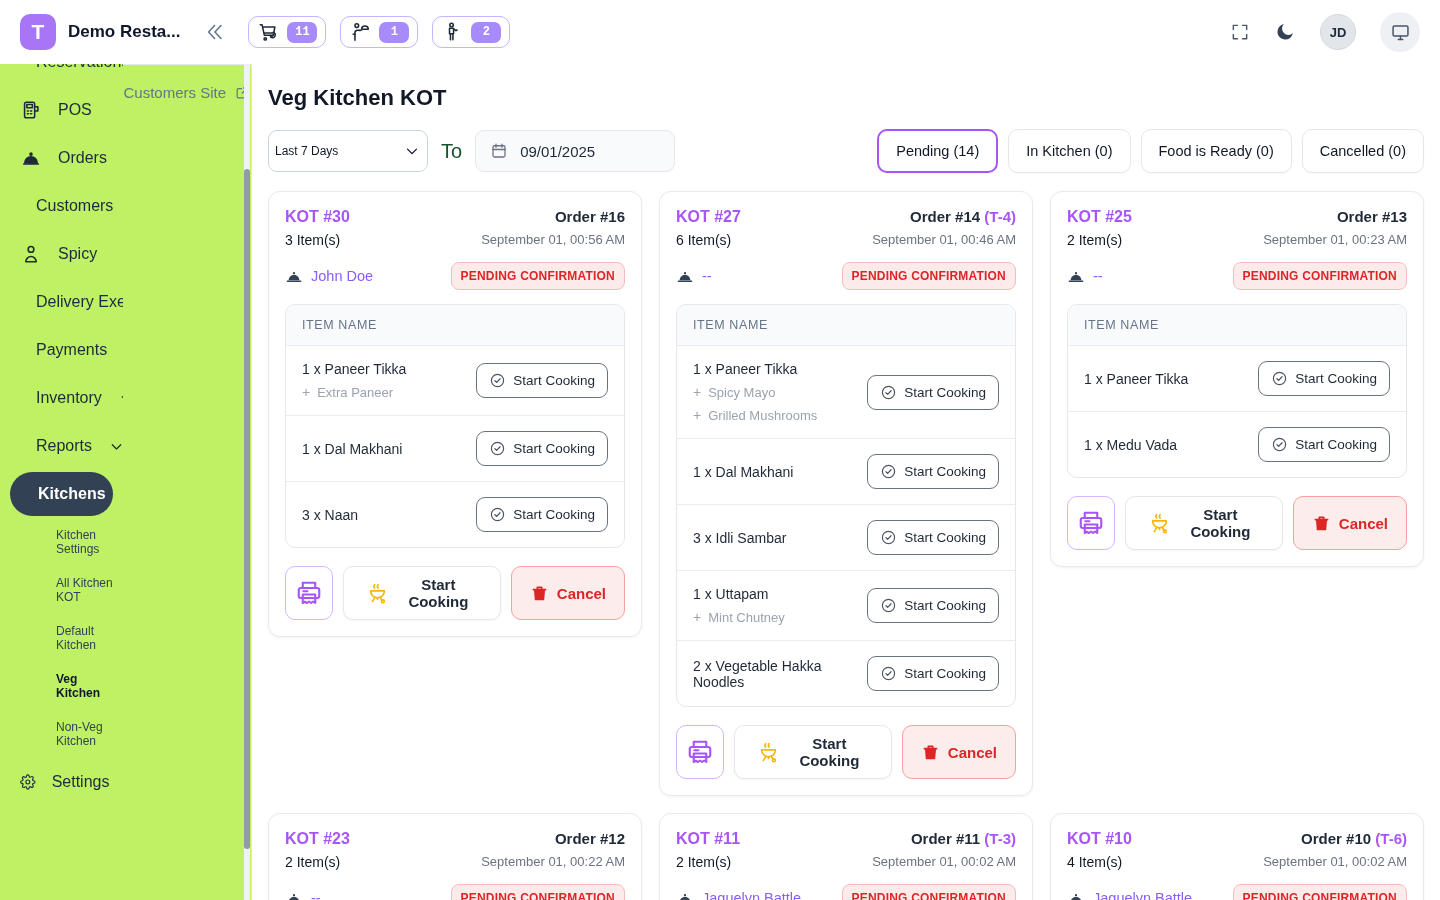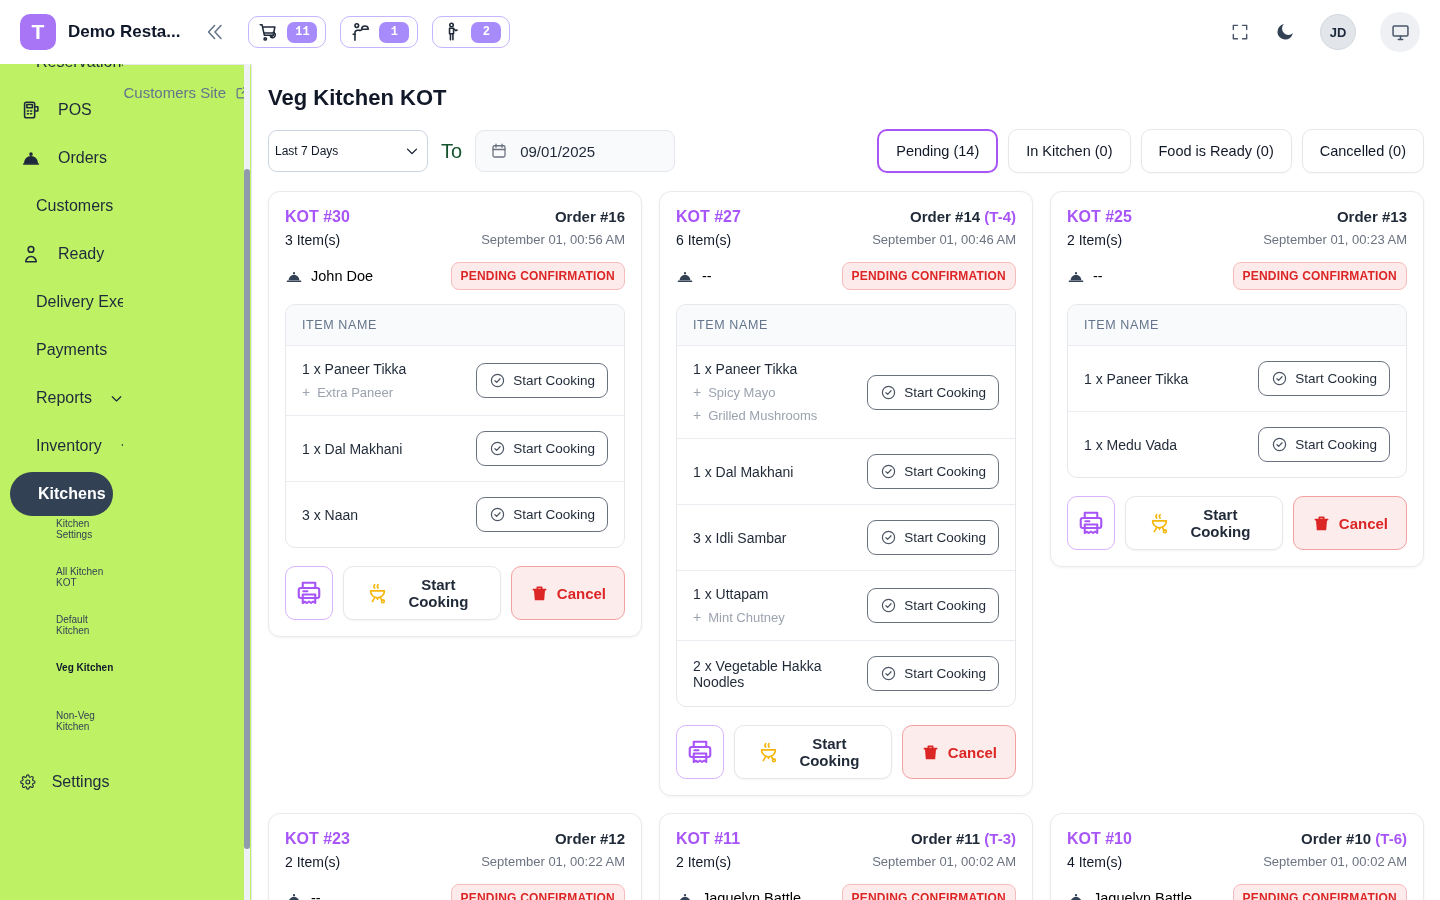--- a/index.html
+++ b/index.html
@@ -31,21 +31,21 @@
   .shell { display:flex; height:836px; }
   .sidebar { width:252px; border-right:1px solid #e5e7eb; display:flex; flex-direction:row; position:relative;
     overflow:hidden; background:#bef264; flex:none; }
   .nav-scroll { flex:1; overflow:hidden; padding-bottom:8px; }
   .nav-item { height:48px; display:flex; align-items:center; gap:16px; padding:0 14px 0 20px; font-size:16px;
     color:#1e293b; cursor:pointer; white-space:nowrap; }
   .nav-item:first-child { margin-top:-26px; }
   .nav-item .chev { margin-left:auto; }
   .nav-item.active-pill { background:#334155; color:#fff; border-radius:24px; margin:0 10px; padding:0 14px 0 12px;
     font-weight:bold; height:44px; margin-top:2px; margin-bottom:2px; }
-  .sub-item { height:48px; display:flex; padding-left:56px; font-size:10px; color:#334155; cursor:pointer; }
+  .sub-item { height:48px; display:flex; align-items:center; padding-left:56px; font-size:12px; color:#334155; cursor:pointer; }
   .sub-item.active { font-weight:bold; color:#0f172a; }
   .side-footer { border-top:1px solid #e5e7eb; height:56px; display:flex; align-items:center; justify-content:center;
     gap:8px; color:#64748b; font-size:15px; cursor:pointer; flex:none; }
   .side-scrollbar { position:absolute; right:1px; top:0; bottom:0; width:6px; background:#eef1f5; }
   .side-scrollbar .thumb { position:absolute; top:105px; height:680px; width:6px; border-radius:3px; background:#8f9aab; }
 
   .main { flex:1; overflow:hidden; padding:0 16px; }
 
   
   .page-title { font-size:22px; font-weight:bold; color:#111827; margin-top:21px; }
@@ -65,21 +65,21 @@
   .grid { display:grid; grid-template-columns:repeat(3,1fr); gap:17px; margin-top:18px; align-items:start; }
   .card { background:#fff; border:1px solid #e8eaee; border-radius:12px; padding:16px; box-shadow:0 1px 3px rgba(0,0,0,.05); }
   .card-line1 { display:flex; justify-content:space-between; align-items:baseline; }
   .kot-id { color:#a855f7; font-size:16px; font-weight:bold; }
   .order-no { font-size:15px; font-weight:bold; color:#1f2937; }
   .order-no .tbl { color:#a855f7; }
   .card-line2 { display:flex; justify-content:space-between; margin-top:6px; }
   .items-count { font-size:14px; color:#111827; }
   .kot-time { font-size:13px; color:#6b7280; }
   .card-line3 { display:flex; justify-content:space-between; align-items:center; margin-top:14px; }
-  .customer { display:flex; align-items:center; gap:8px; font-size:14.5px; color:#000000; }
+  .customer { display:flex; align-items:center; gap:8px; font-size:14.5px; color:#8b5cf6; }
   .customer .cloche { color:#334155; }
   .status-badge { background:#fdeaea; border:1px solid #f5bcbc; color:#dc2626; font-size:12px; font-weight:bold;
     border-radius:8px; padding:6px 9px; letter-spacing:.2px; white-space:nowrap; }
   .items-table { border:1px solid #e5e7eb; border-radius:10px; margin-top:14px; overflow:hidden; }
   .items-head { background:#f8fafc; color:#64748b; font-size:12.5px; letter-spacing:.6px; padding:13px 16px; }
   .item-row { display:flex; justify-content:space-between; align-items:center; padding:15px 16px; border-top:1px solid #e9ecf0; gap:8px; }
   .item-info { min-width:0; }
   .item-name { font-size:14px; color:#1f2937; font-weight:500; }
   .addon { display:flex; align-items:center; gap:7px; color:#9ca3af; font-size:13px; margin-top:7px; }
   .addon .plus { font-size:14px; }
@@ -196,21 +196,21 @@
             <path d="M15.7 14.6a4.9 4.9 0 0 1 4.8 4.4"></path>
           </svg>
       <span>Customers</span>
 
     </div>
         <div class="nav-item">
       <svg class="stroke-ic " width="22" height="22" viewBox="0 0 24 24">
             <circle cx="12" cy="7" r="3.1"></circle>
             <path d="M6.3 20.5a5.7 5.7 0 0 1 11.4 0z"></path>
           </svg>
-      <span>Ready</span>
+      <span>Spicy</span>
 
     </div>
         <div class="nav-item">
       <svg class="stroke-ic " width="22" height="22" viewBox="0 0 24 24">
             <circle cx="6.3" cy="17.8" r="2.4"></circle>
             <circle cx="17.8" cy="17.8" r="2.4"></circle>
             <path d="M6.3 17.8h6.2l1.8-5.6 2.2-1.2"></path>
             <path d="M13.2 5.8h2.9l1.7 12"></path>
             <path d="M3.8 12.8h4.7"></path>
           </svg>
@@ -224,37 +224,37 @@
           </svg>
       <span>Payments</span>
       <span class="chev">
             <svg class="stroke-ic " width="17" height="17" viewBox="0 0 24 24">
               <path d="M6 9.5l6 6 6-6"></path>
             </svg>
           </span>
     </div>
         <div class="nav-item">
       <svg class="stroke-ic " width="22" height="22" viewBox="0 0 24 24">
-            <path d="M4 4v16h16"></path>
-            <path d="M7 14.5l3.4-4 2.5 2.4 4.4-5.4"></path>
-            <path d="M17.3 7.5h-3.1M17.3 7.5v3.1"></path>
-          </svg>
-      <span>Reports</span>
+            <path d="M6.3 8.5h11.4L19 20.5H5z"></path>
+            <path d="M9 11.2V7a3 3 0 0 1 6 0v4.2"></path>
+          </svg>
+      <span>Inventory</span>
       <span class="chev">
             <svg class="stroke-ic " width="17" height="17" viewBox="0 0 24 24">
               <path d="M6 9.5l6 6 6-6"></path>
             </svg>
           </span>
     </div>
         <div class="nav-item">
       <svg class="stroke-ic " width="22" height="22" viewBox="0 0 24 24">
-            <path d="M6.3 8.5h11.4L19 20.5H5z"></path>
-            <path d="M9 11.2V7a3 3 0 0 1 6 0v4.2"></path>
-          </svg>
-      <span>Inventory</span>
+            <path d="M4 4v16h16"></path>
+            <path d="M7 14.5l3.4-4 2.5 2.4 4.4-5.4"></path>
+            <path d="M17.3 7.5h-3.1M17.3 7.5v3.1"></path>
+          </svg>
+      <span>Reports</span>
       <span class="chev">
             <svg class="stroke-ic " width="17" height="17" viewBox="0 0 24 24">
               <path d="M6 9.5l6 6 6-6"></path>
             </svg>
           </span>
     </div>
         <div class="nav-item active-pill">
       <svg class="stroke-ic " width="22" height="22" viewBox="0 0 24 24">
             <path d="M6.5 9.5h7.5M8.7 9.5V6h2.2l1.4 3.5"></path>
             <rect x="5" y="11.5" width="14" height="8" rx="1"></rect>

